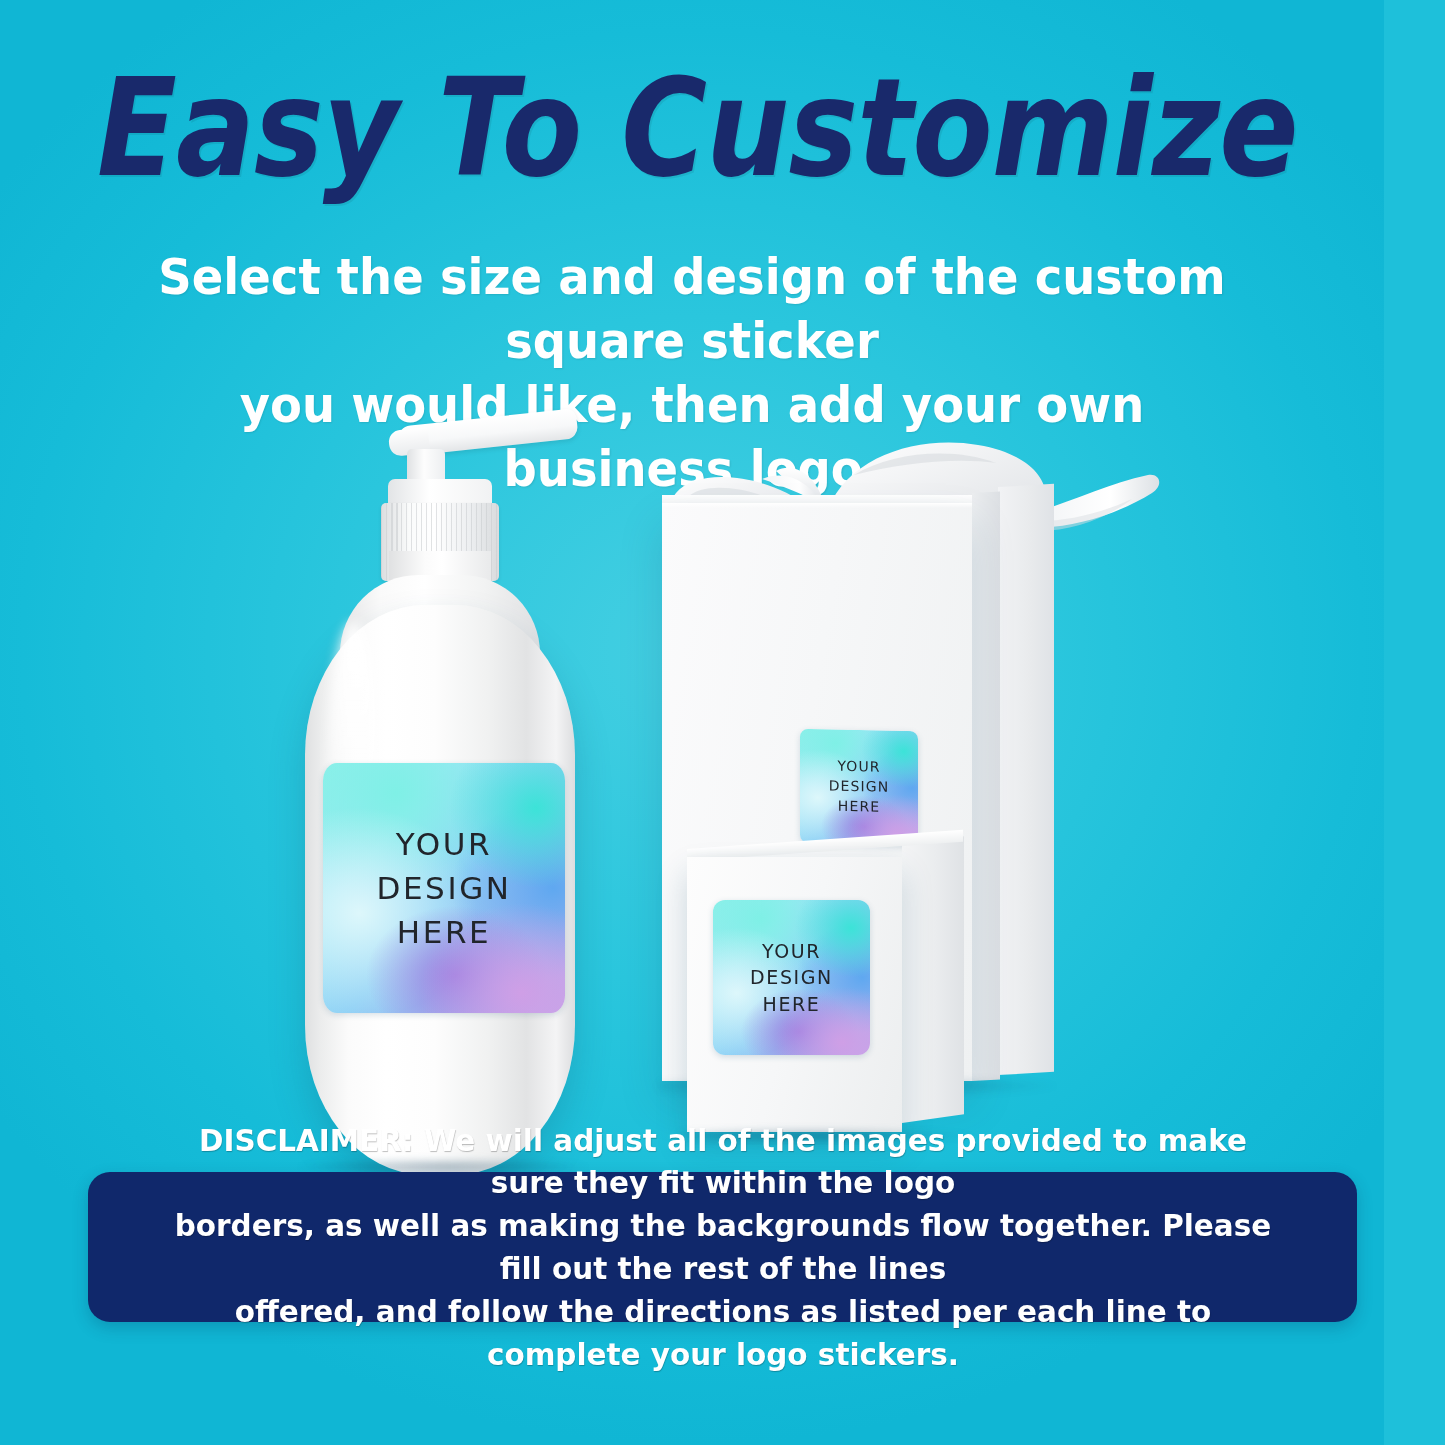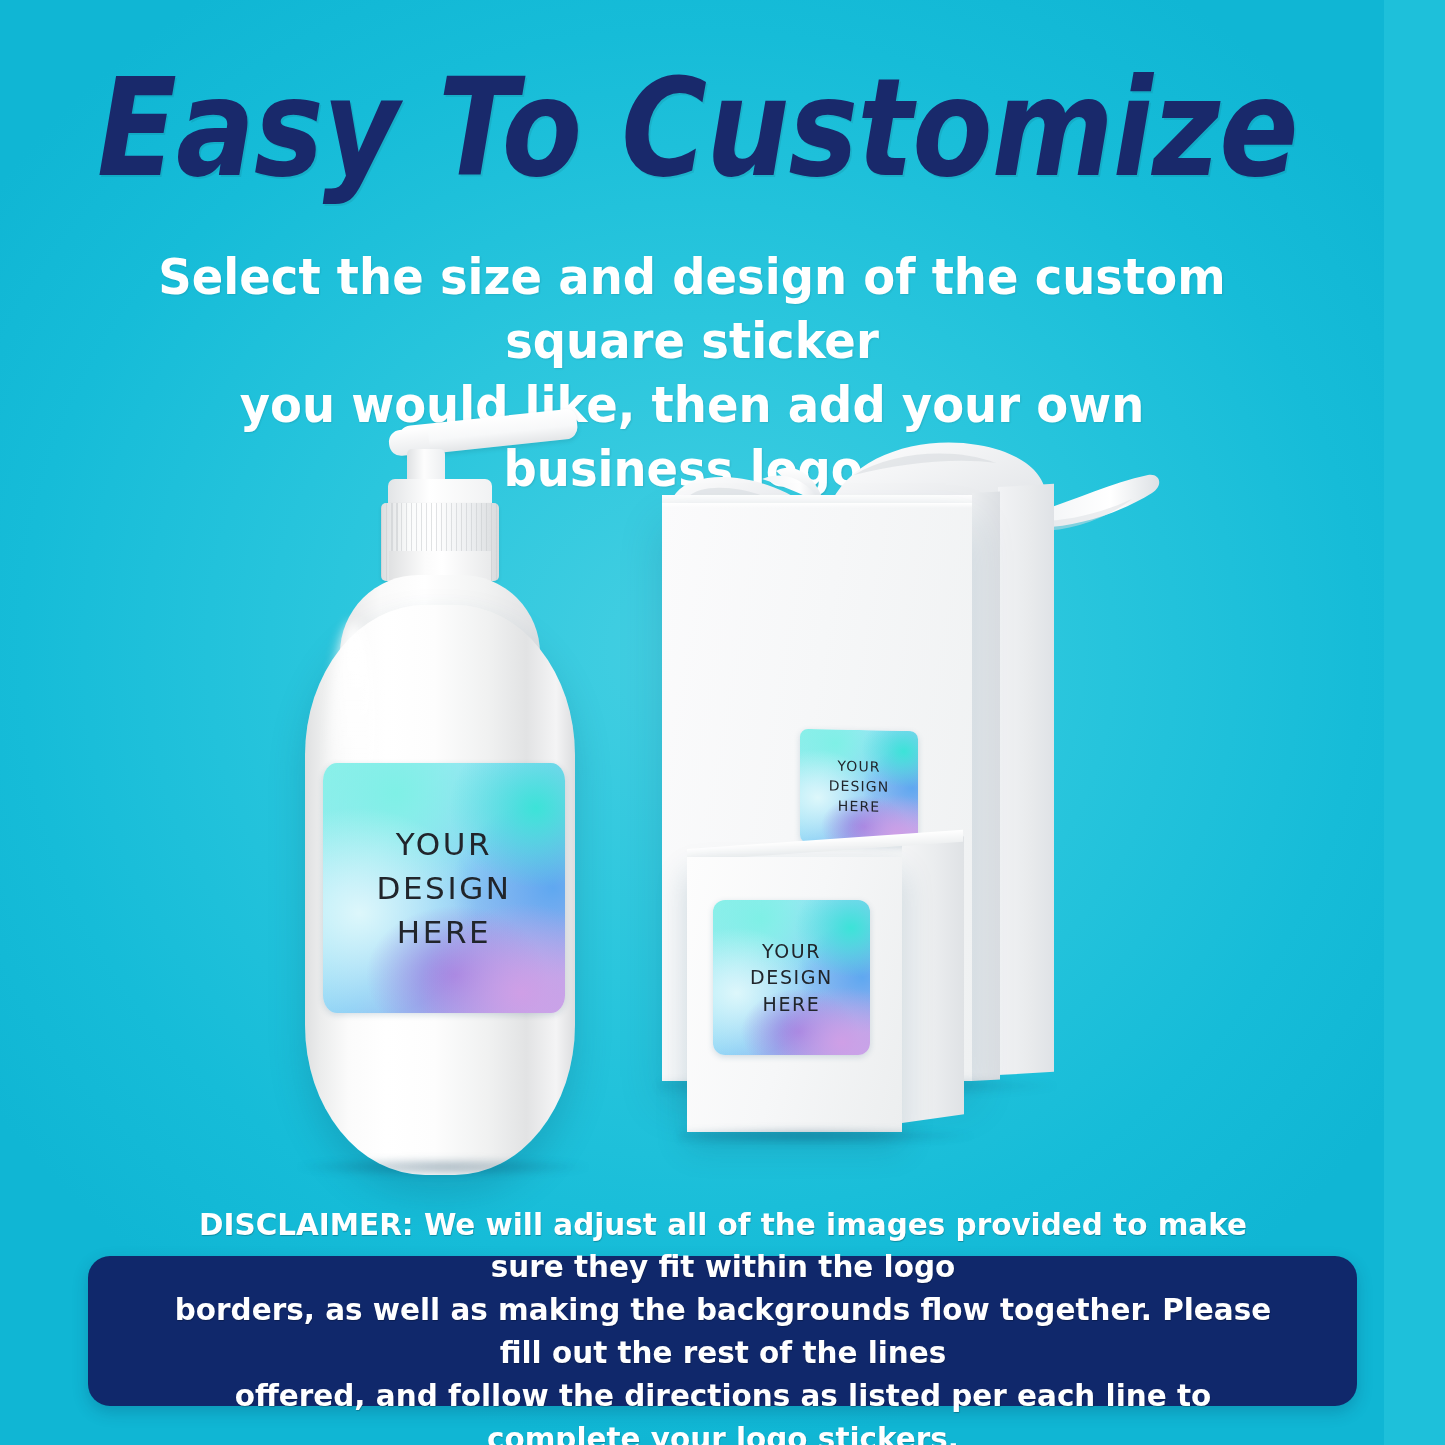--- a/index.html
+++ b/index.html
@@ -204,21 +204,21 @@
     filter:blur(3px);
   }
   .sticker-bottle{
     position:absolute;left:38px;top:348px;width:242px;height:250px;
     border-radius:14px/18px;
   }
   .sticker-bottle .txt{font-size:31px;letter-spacing:2.6px;}
 
   
   .disclaimer{
-    position:absolute;left:88px;top:1256px;width:1269px;height:150px;
+    position:absolute;left:88px;top:1172px;width:1269px;height:150px;
     background:#10286b;
     border-radius:22px;
     box-shadow:0 6px 16px rgba(0,40,80,.22);
     display:flex;align-items:center;justify-content:center;
   }
   .disclaimer-text{
     width:1180px;text-align:center;color:#ffffff;
     font-family:"DejaVu Sans", sans-serif;font-weight:700;
     font-size:31px;line-height:1.38;
     transform:scaleX(.95);

